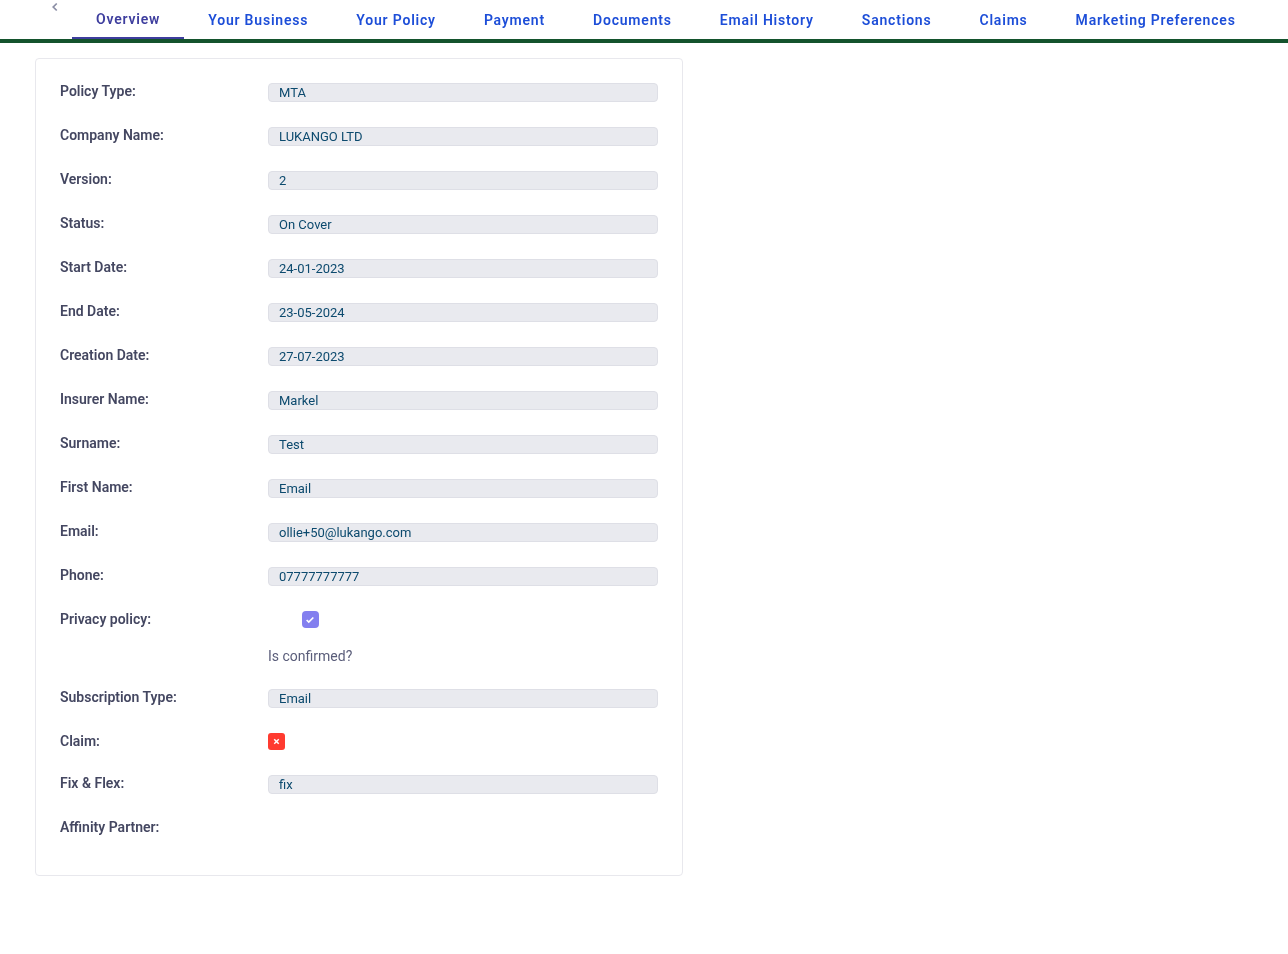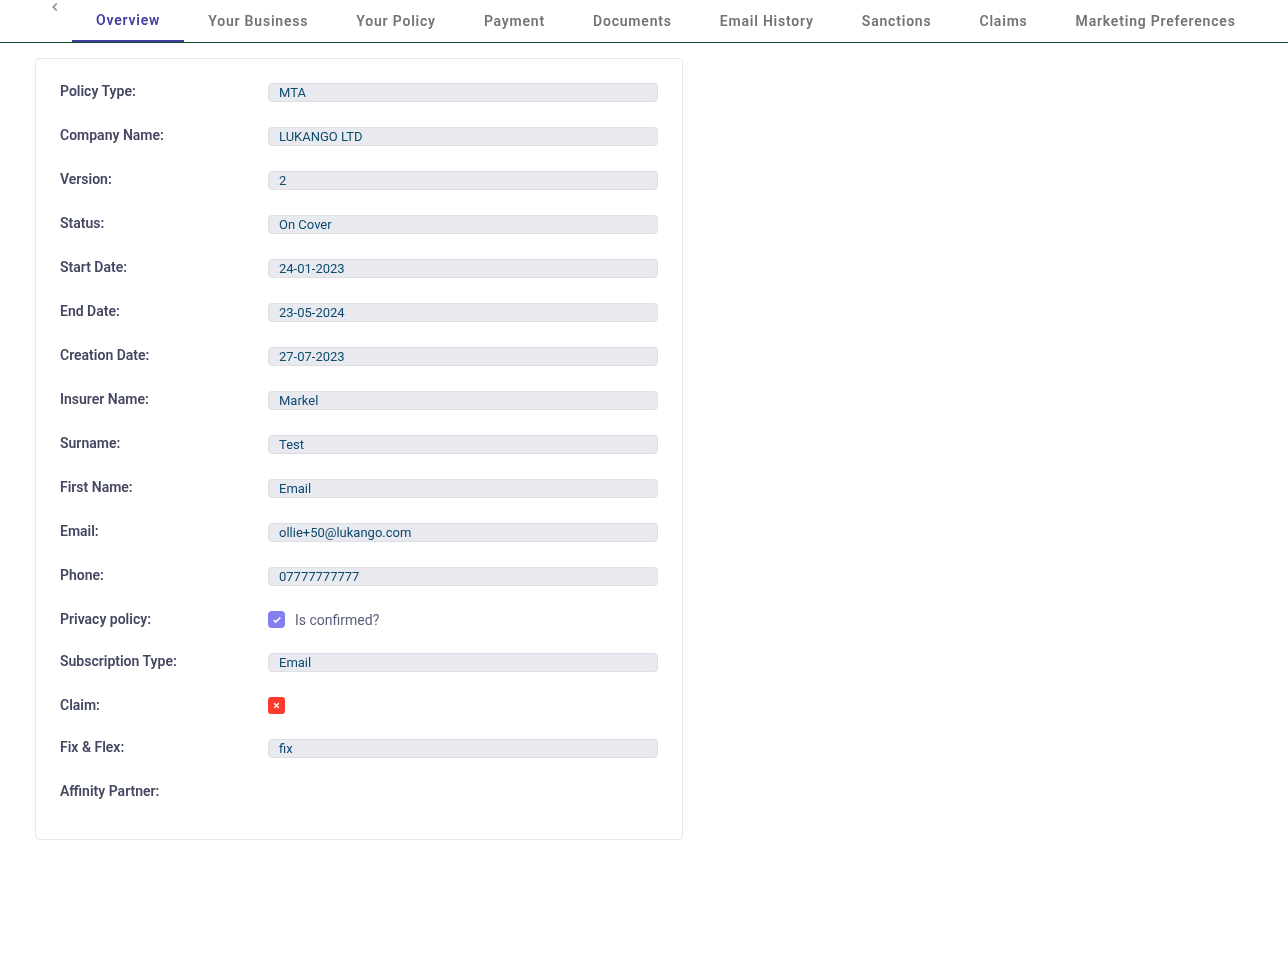--- a/index.html
+++ b/index.html
@@ -12,21 +12,21 @@
     body {
       background: #fff;
       width: 1288px;
       height: 954px;
       overflow: hidden;
     }
     
     .tab-bar {
       display: flex;
       align-items: flex-start;
-      border-bottom: 1px solid #14532d;
+      border-bottom: 4px solid #14532d;
       padding-left: 45px;
       height: 43px;
       position: relative;
     }
     
     .back-arrow {
       position: absolute;
       left: 48px;
       color: #8b8ea5;
       cursor: pointer;
@@ -45,21 +45,21 @@
       height: 100%;
     }
     
     .tab {
       padding: 0 24px;
       display: flex;
       align-items: center;
       font-size: 14px;
       font-weight: 600;
       letter-spacing: 0.8px;
-      color: #737373;
+      color: #1d4ed8;
       cursor: pointer;
       white-space: nowrap;
       height: 100%;
     }
     
     .tab.active {
       color: #3e3e9e;
       border-bottom: 2px solid #3e3e9e;
     }
     
@@ -95,21 +95,22 @@
       padding: 0 10px;
       font-size: 13px;
       color: #0c4a6e;
       display: flex;
       align-items: center;
     }
     
     .checkbox-wrapper {
       display: flex;
       align-items: center;
-      gap: 10px;
+      gap: 20px;
+      flex-direction: column;
     }
     
     .checkbox {
       width: 17px;
       height: 17px;
       background: #837fef;
       border-radius: 4px;
       display: flex;
       align-items: center;
       justify-content: center;

